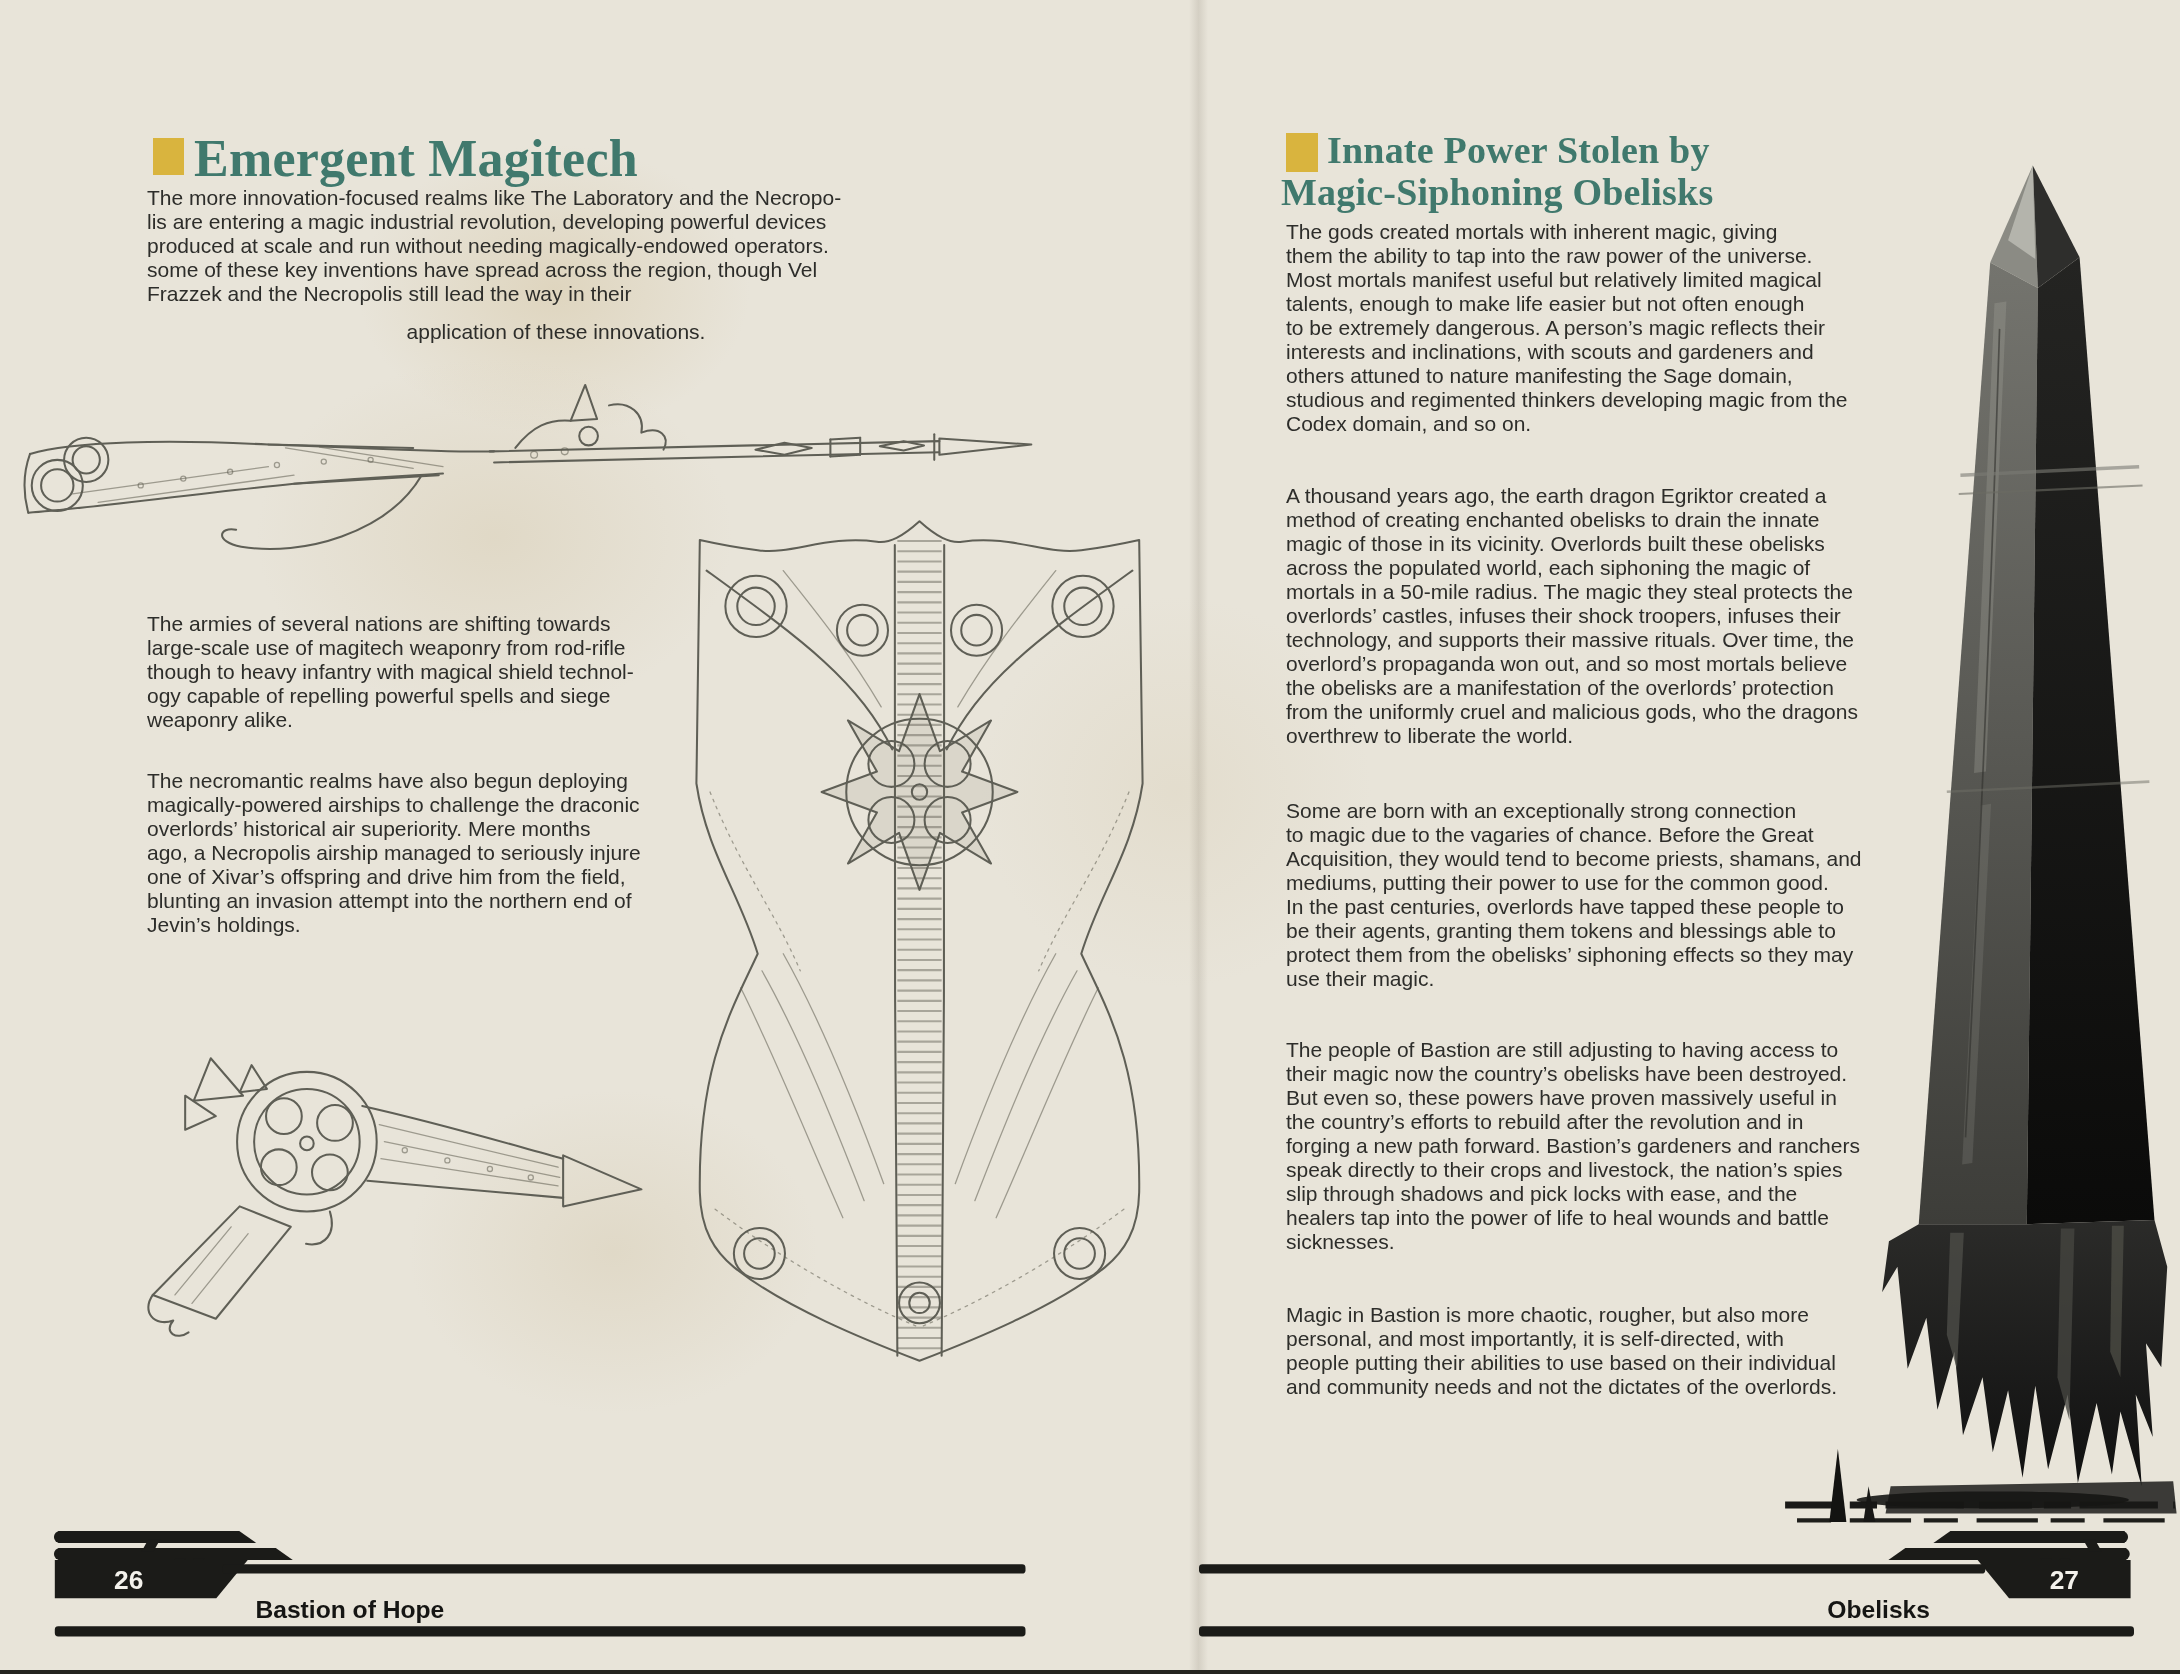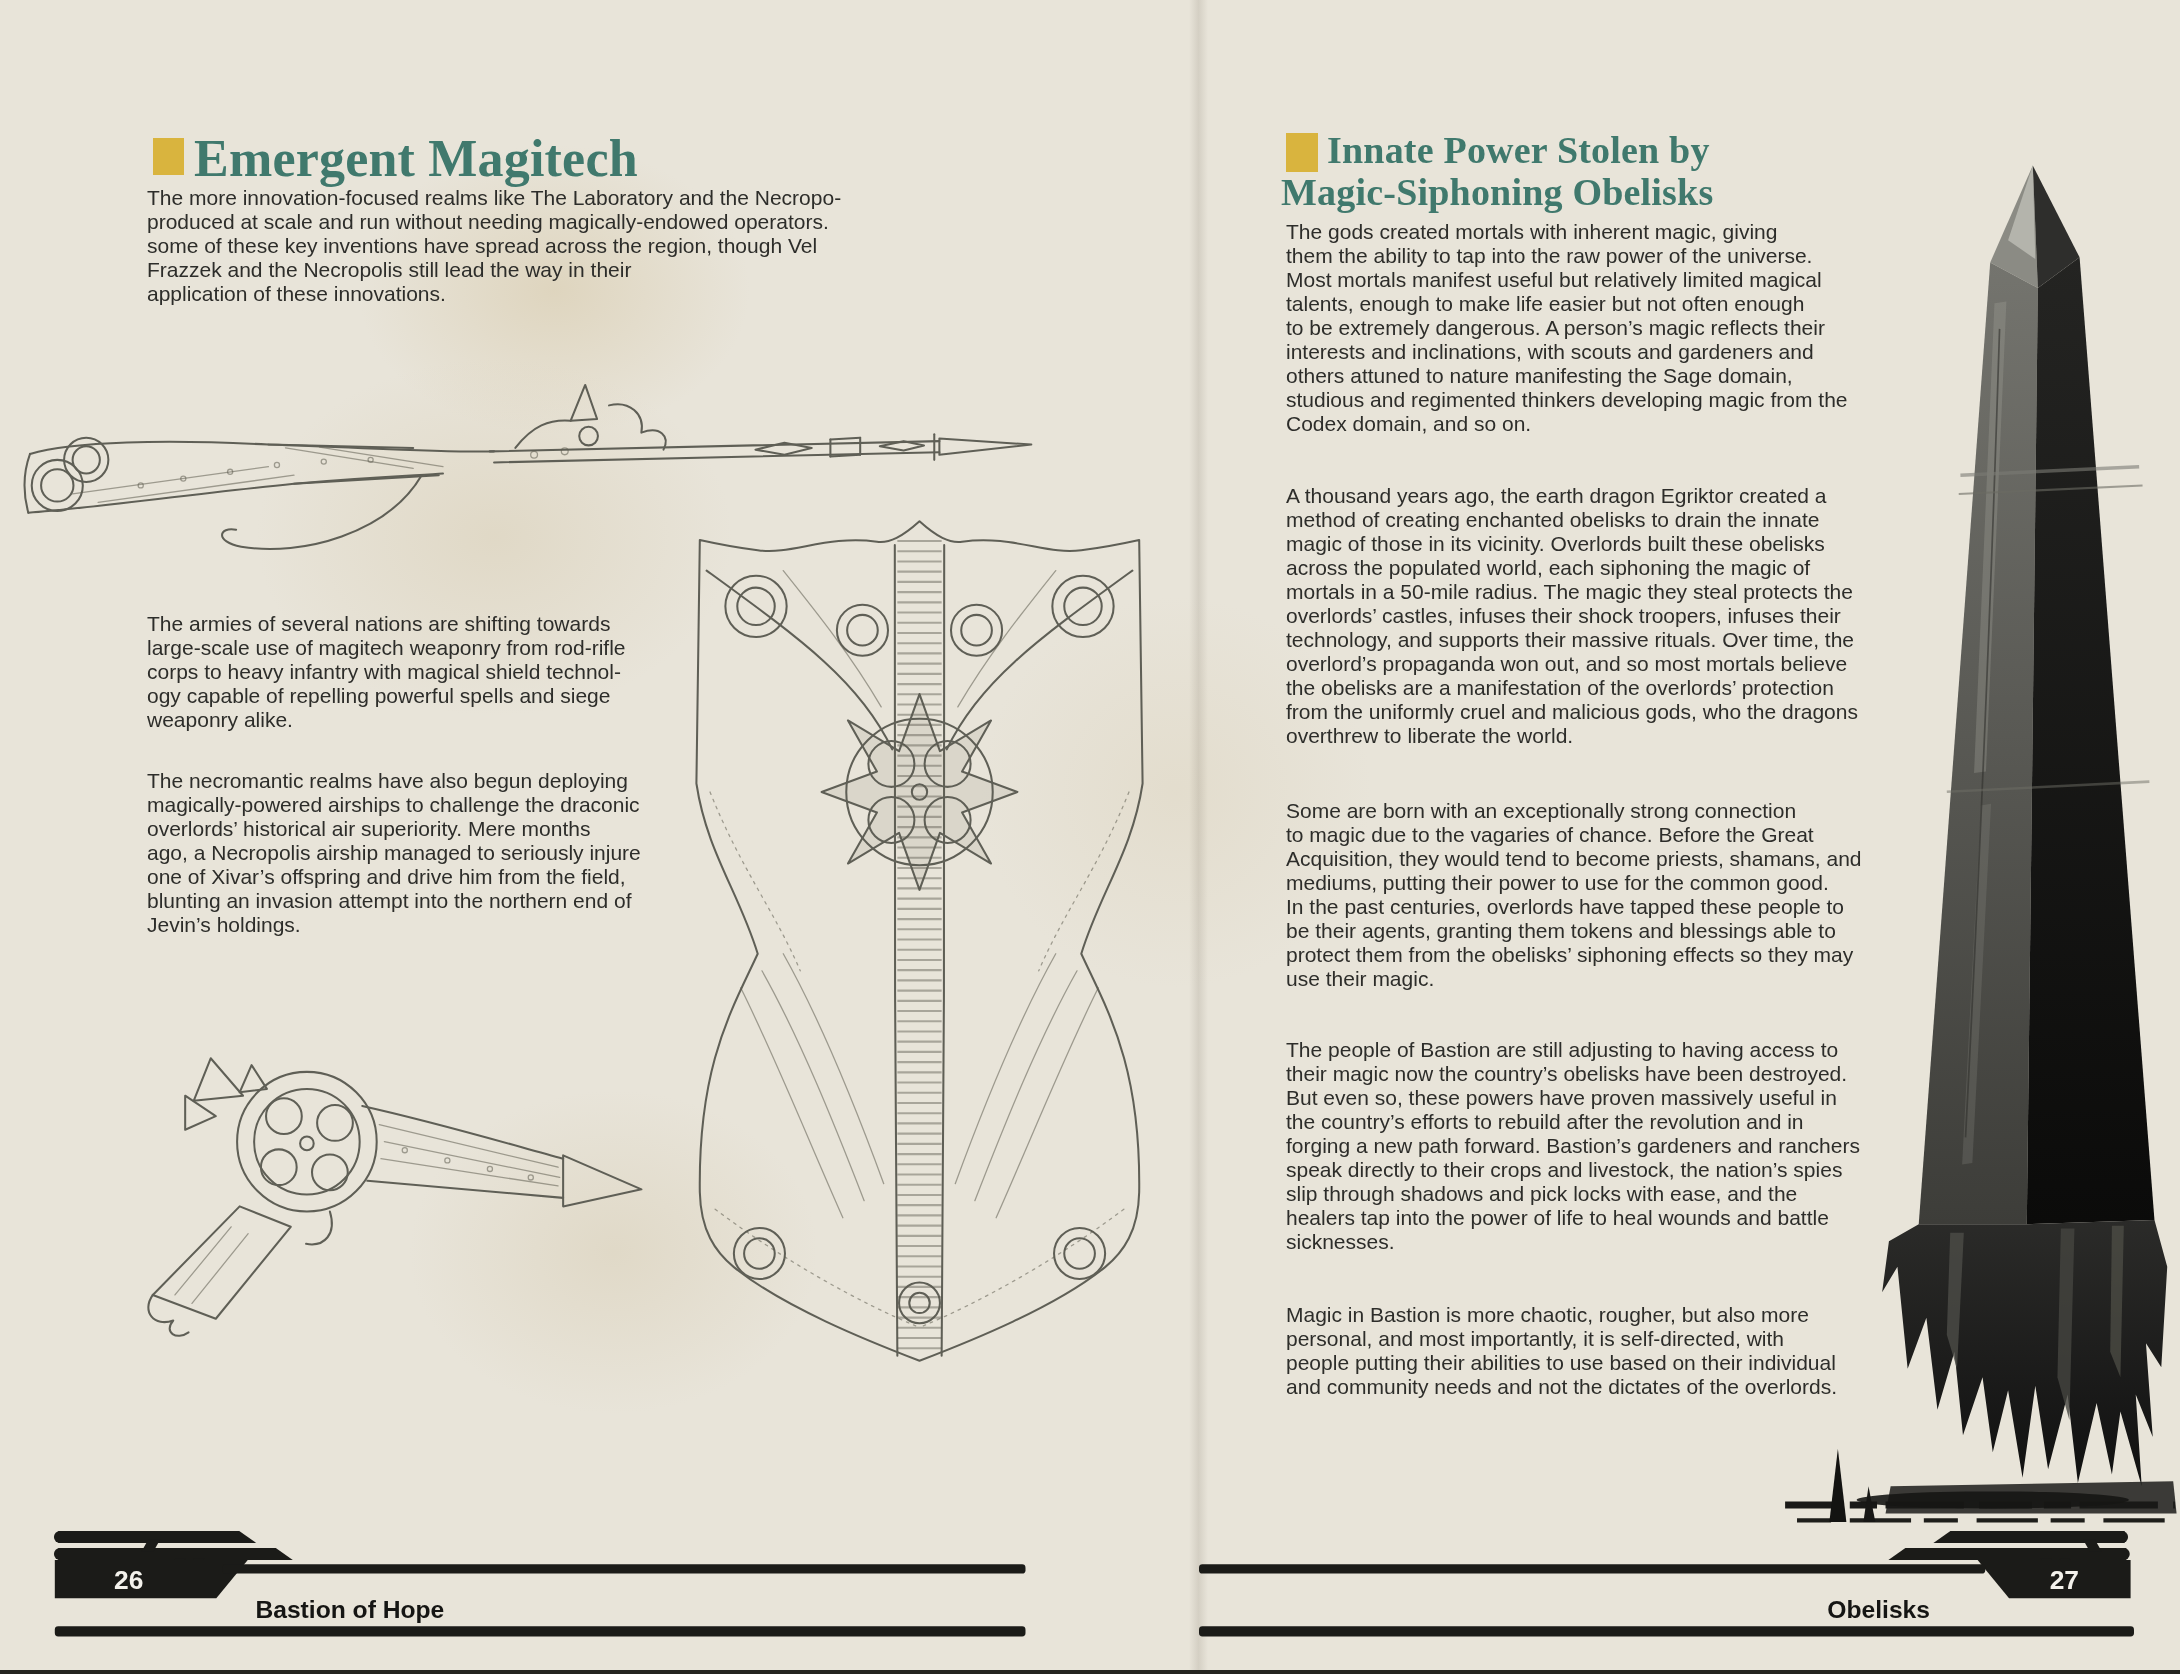--- a/index.html
+++ b/index.html
@@ -60,29 +60,30 @@
 <div class="stain" id="stain2"></div>
 <div class="stain" id="stain3"></div>
 <div class="stain" id="stain4"></div>
 <div id="page-seam"></div>
 <div id="bottom-edge"></div>
 
 <div class="sq" id="sq-left"></div>
 <div class="heading" id="heading-left">Emergent Magitech</div>
 <div class="para" id="lp1">
     <div class="tl">The more innovation-focused realms like The Laboratory and the Necropo-</div>
+    <div class="tl">lis are entering a magic industrial revolution, developing powerful devices</div>
     <div class="tl">produced at scale and run without needing magically-endowed operators.</div>
     <div class="tl">some of these key inventions have spread across the region, though Vel</div>
     <div class="tl">Frazzek and the Necropolis still lead the way in their</div>
     <div class="tl">application of these innovations.</div>
   </div>
 <div class="para" id="lp2">
     <div class="tl">The armies of several nations are shifting towards</div>
     <div class="tl">large-scale use of magitech weaponry from rod-rifle</div>
-    <div class="tl">corps to heavy infantry with magical shield technol-</div>
+    <div class="tl">though to heavy infantry with magical shield technol-</div>
     <div class="tl">ogy capable of repelling powerful spells and siege</div>
     <div class="tl">weaponry alike.</div>
   </div>
 <div class="para" id="lp3">
     <div class="tl">The necromantic realms have also begun deploying</div>
     <div class="tl">magically-powered airships to challenge the draconic</div>
     <div class="tl">overlords’ historical air superiority. Mere months</div>
     <div class="tl">ago, a Necropolis airship managed to seriously injure</div>
     <div class="tl">one of Xivar’s offspring and drive him from the field,</div>
     <div class="tl">blunting an invasion attempt into the northern end of</div>

